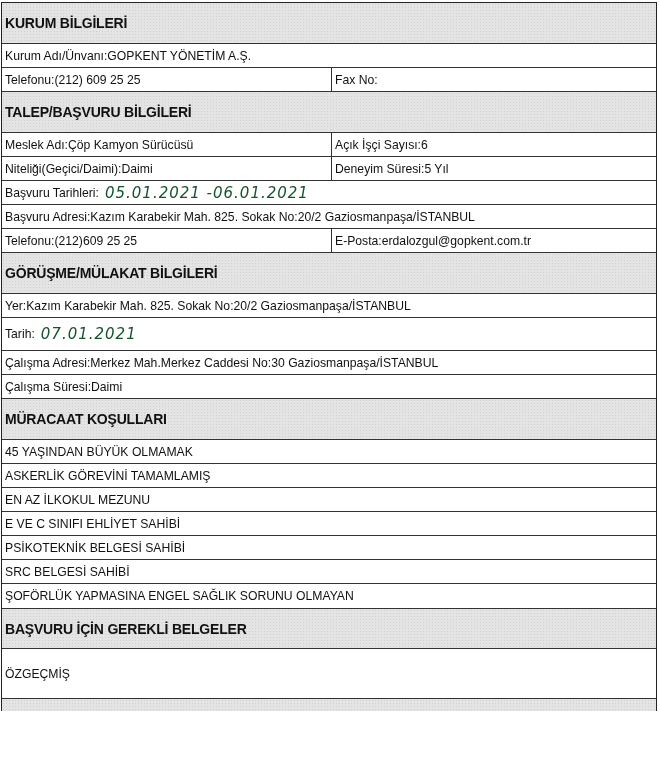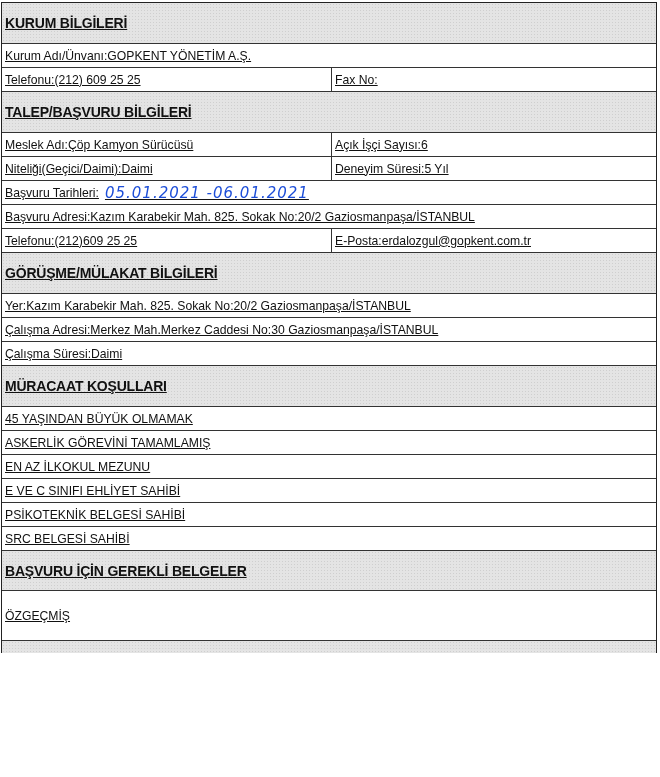--- a/index.html
+++ b/index.html
@@ -6,31 +6,31 @@
   body { width: 660px; height: 777px; overflow: hidden; position: relative;
          font-family: "Liberation Sans", sans-serif; color: #111; }
   .form { position: absolute; left: 1px; top: 2px; width: 656px;
           border-left: 1.5px solid #222; border-right: 1.5px solid #222;
           border-top: 1.5px solid #222; box-sizing: border-box; }
   .row { display: flex; box-sizing: border-box; border-bottom: 1.3px solid #333; background: #fff; }
   .row.section { background-color: #e4e4e4;
      background-image: radial-gradient(#cfcfcf 0.6px, transparent 0.7px), radial-gradient(#f2f2f2 0.6px, transparent 0.7px);
      background-size: 3px 3px, 2px 2px; background-position: 0 0, 1px 1px; }
   .cell { box-sizing: border-box; padding: 0 0 0 3px; font-size: 12.2px; display: flex; align-items: center;
-          white-space: nowrap; overflow: hidden; text-decoration: underline; }
+          white-space: nowrap; overflow: hidden; }
   .cell.full { width: 100%; }
   .cell.left { width: 330px; border-right: 1.3px solid #333; }
   .cell.right { flex: 1; }
   .section .cell { font-weight: bold; font-size: 14px; letter-spacing: -0.2px; }
   .h-section { height: 41px; }
   .h-norm { height: 24px; }
   .h-tall { height: 50px; }
   .h-partial { height: 12px; }
   .hand { font-family: "DejaVu Sans", sans-serif; font-size: 15px; font-style: italic; margin-left: 6px;
-          letter-spacing: 1px; color: #1d4ed8; font-weight: normal; }
+          letter-spacing: 1px; color: #14532d; font-weight: normal; }
 </style>
 </head>
 <body>
 
 <div class="form">
 
   <div class="row section h-section">
     <div class="cell full">KURUM BİLGİLERİ</div>
   </div>
   <div class="row h-norm">
@@ -65,20 +65,26 @@
     <div class="cell left">Telefonu:(212)609 25 25</div>
     <div class="cell right">E-Posta:erdalozgul@gopkent.com.tr</div>
   </div>
 
   <div class="row section h-section">
     <div class="cell full">GÖRÜŞME/MÜLAKAT BİLGİLERİ</div>
   </div>
   <div class="row h-norm">
     <div class="cell full">Yer:Kazım Karabekir Mah. 825. Sokak No:20/2  Gaziosmanpaşa/İSTANBUL</div>
   </div>
+  <div class="row" style="height:33px">
+    <div class="cell full">
+      <span>Tarih:</span>
+      <span class="hand">07.01.2021</span>
+    </div>
+  </div>
 
   <div class="row h-norm">
     <div class="cell full">Çalışma Adresi:Merkez Mah.Merkez Caddesi  No:30  Gaziosmanpaşa/İSTANBUL</div>
   </div>
   <div class="row h-norm">
     <div class="cell full">Çalışma Süresi:Daimi</div>
   </div>
 
   <div class="row section h-section">
     <div class="cell full">MÜRACAAT KOŞULLARI</div>
@@ -94,20 +100,23 @@
     </div>
   <div class="row h-norm">
       <div class="cell full">E VE C SINIFI EHLİYET SAHİBİ</div>
     </div>
   <div class="row h-norm">
       <div class="cell full">PSİKOTEKNİK BELGESİ SAHİBİ</div>
     </div>
   <div class="row h-norm">
       <div class="cell full">SRC BELGESİ SAHİBİ</div>
     </div>
+  <div class="row h-norm" style="height:25px">
+      <div class="cell full">ŞOFÖRLÜK YAPMASINA ENGEL SAĞLIK SORUNU OLMAYAN</div>
+    </div>
 
   <div class="row section" style="height:40px">
     <div class="cell full">BAŞVURU İÇİN GEREKLİ BELGELER</div>
   </div>
   <div class="row h-tall">
     <div class="cell full">ÖZGEÇMİŞ</div>
   </div>
   <div class="row section h-partial" style="border-bottom:none"></div>
 </div>
 

